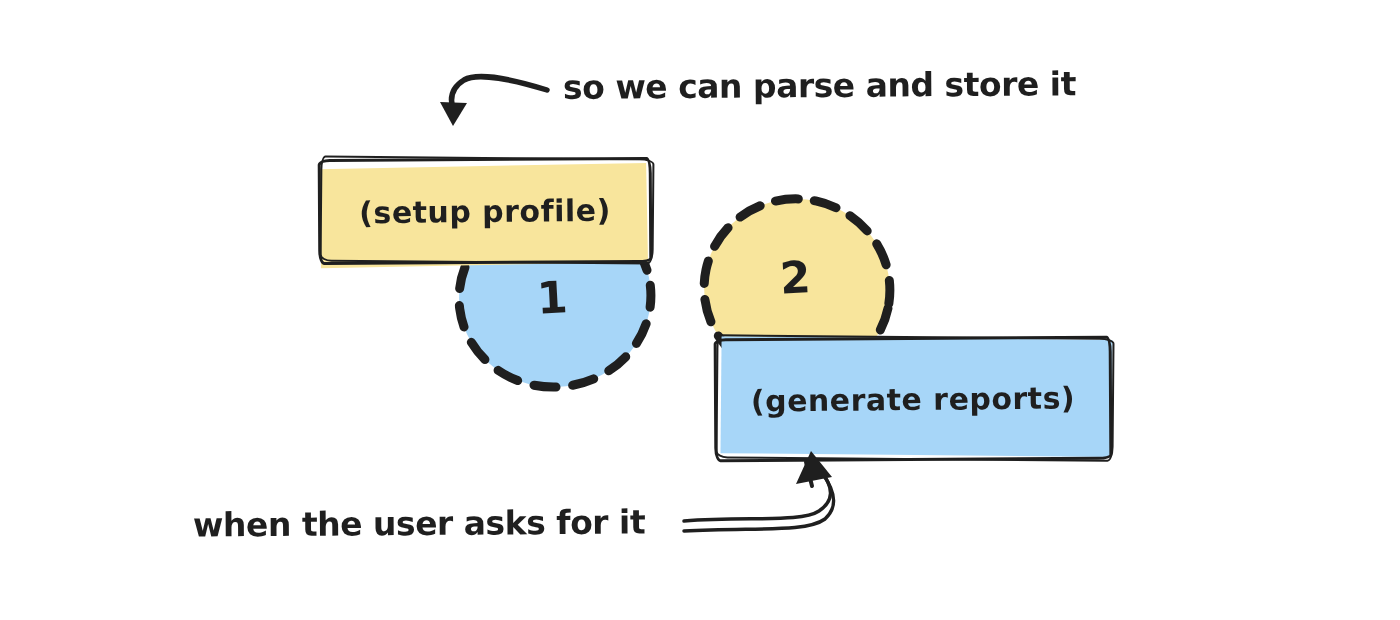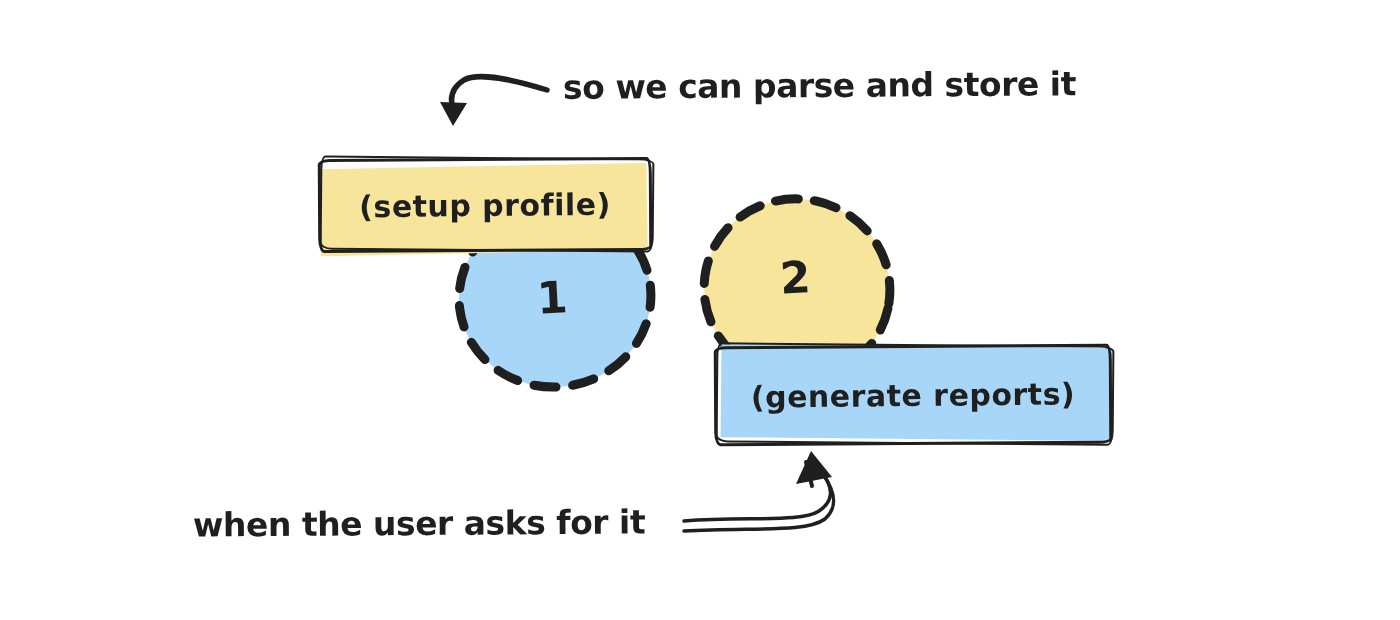--- a/index.html
+++ b/index.html
@@ -81,28 +81,28 @@
 
   <svg class="layer-svg z1" viewBox="0 0 1400 620">
     <ellipse cx="555" cy="297" rx="96" ry="90" stroke="#1f1f1f" stroke-width="9" stroke-dasharray="22 17" stroke-linecap="round" transform="rotate(-7 555 297)" fill="#a7d6f8"></ellipse>
     <ellipse cx="797" cy="289" rx="93" ry="90" stroke="#1f1f1f" stroke-width="9" stroke-dasharray="23 16" stroke-linecap="round" transform="rotate(12 797 289)" fill="#f8e59c"></ellipse>
   </svg>
 
   <div class="circle-number" style="left:537px; top:272px;">1</div>
 
   <div class="circle-number" style="left:780px; top:252px;">2</div>
 
-  <div class="box" style="left:318px; top:158px; width:334px; height:94px;">
+  <div class="box" style="left:318px; top:158px; width:334px; height:106px;">
     <div class="fill fill-yellow"></div>
     <div class="edge e1"></div>
     <div class="edge e2"></div>
     <div class="label">(setup profile)</div>
   </div>
 
-  <div class="box" style="left:714px; top:337px; width:398px; height:100px;margin-top:8px;">
+  <div class="box" style="left:714px; top:337px; width:398px; height:124px;">
     <div class="fill fill-blue"></div>
     <div class="edge e1"></div>
     <div class="edge e2"></div>
     <div class="label">(generate reports)</div>
   </div>
 
   <svg class="layer-svg z3" viewBox="0 0 1400 620">
 
     <g>
       <path d="M 547 90 C 515 80 478 72 464 80 C 451 88 449 99 454 112" fill="none" stroke="#1f1f1f" stroke-width="5.5" stroke-linecap="round"></path>

